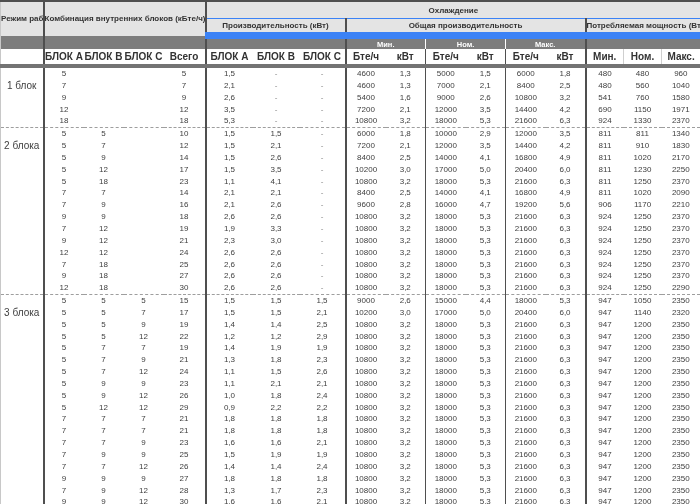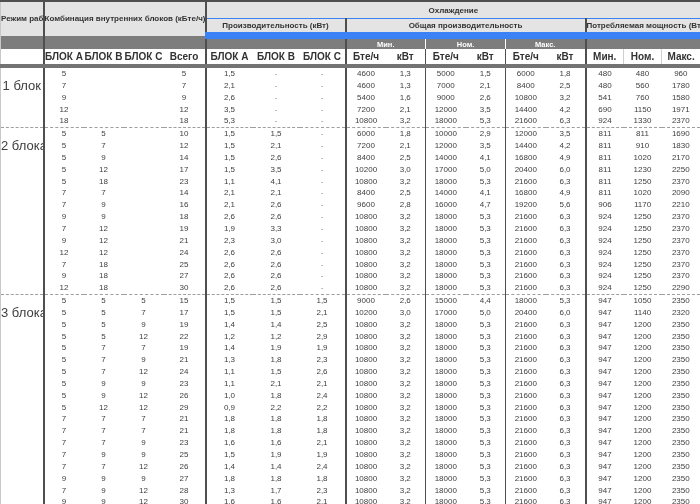--- a/index.html
+++ b/index.html
@@ -16,21 +16,21 @@
   .h4 th{height:15px;background:#fff;font-size:10px;font-weight:bold;color:#333;border-bottom:4px solid #737373;}
   
   .bdr2{border-right:2px solid #4f4f4f;}
   .bdr1{border-right:1px solid #4f4f4f;}
   .lsep{border-left:1px solid #cfcfcf;}
   .wsep{border-left:1px solid #fff;}
   
   tbody td{height:11.85px;line-height:11.85px;font-size:8px;color:#404040;background:#fff;}
   td.c3,td.c6,td.c12{border-right:2px solid #4f4f4f;}
   td.c8,td.c10{border-right:1px solid #4f4f4f;}
-  td.mode-cell{border-right:2px solid #4f4f4f;vertical-align:top;padding-top:12px;font-size:13px;color:#404040;}
+  td.mode-cell{border-right:2px solid #4f4f4f;vertical-align:top;padding-top:12px;font-size:10px;color:#404040;}
   tr.group-start td{border-top:1px dashed #9e9e9e;}
   td.dash{color:#8a8a8a;}
   .bottom-bar{width:700px;height:6px;background:#ababab;margin-top:2px;}
 </style>
 </head>
 <body>
 
 <div class="wrap">
   <table>
     <colgroup>
@@ -121,21 +121,21 @@
           <td class="c5 dash">-</td>
           <td class="c6 dash">-</td>
           <td class="c7">4600</td>
           <td class="c8">1,3</td>
           <td class="c9">7000</td>
           <td class="c10">2,1</td>
           <td class="c11">8400</td>
           <td class="c12">2,5</td>
           <td class="c13">480</td>
           <td class="c14">560</td>
-          <td class="c15">1780</td>
+          <td class="c15">1040</td>
         </tr>
         <tr>
           <td class="c0">9</td>
           <td class="c1"></td>
           <td class="c2"></td>
           <td class="c3">9</td>
           <td class="c4">2,6</td>
           <td class="c5 dash">-</td>
           <td class="c6 dash">-</td>
           <td class="c7">5400</td>
@@ -194,21 +194,21 @@
           <td class="c5">1,5</td>
           <td class="c6 dash">-</td>
           <td class="c7">6000</td>
           <td class="c8">1,8</td>
           <td class="c9">10000</td>
           <td class="c10">2,9</td>
           <td class="c11">12000</td>
           <td class="c12">3,5</td>
           <td class="c13">811</td>
           <td class="c14">811</td>
-          <td class="c15">1690</td>
+          <td class="c15">1340</td>
         </tr>
         <tr>
           <td class="c0">5</td>
           <td class="c1">7</td>
           <td class="c2"></td>
           <td class="c3">12</td>
           <td class="c4">1,5</td>
           <td class="c5">2,1</td>
           <td class="c6 dash">-</td>
           <td class="c7">7200</td>

